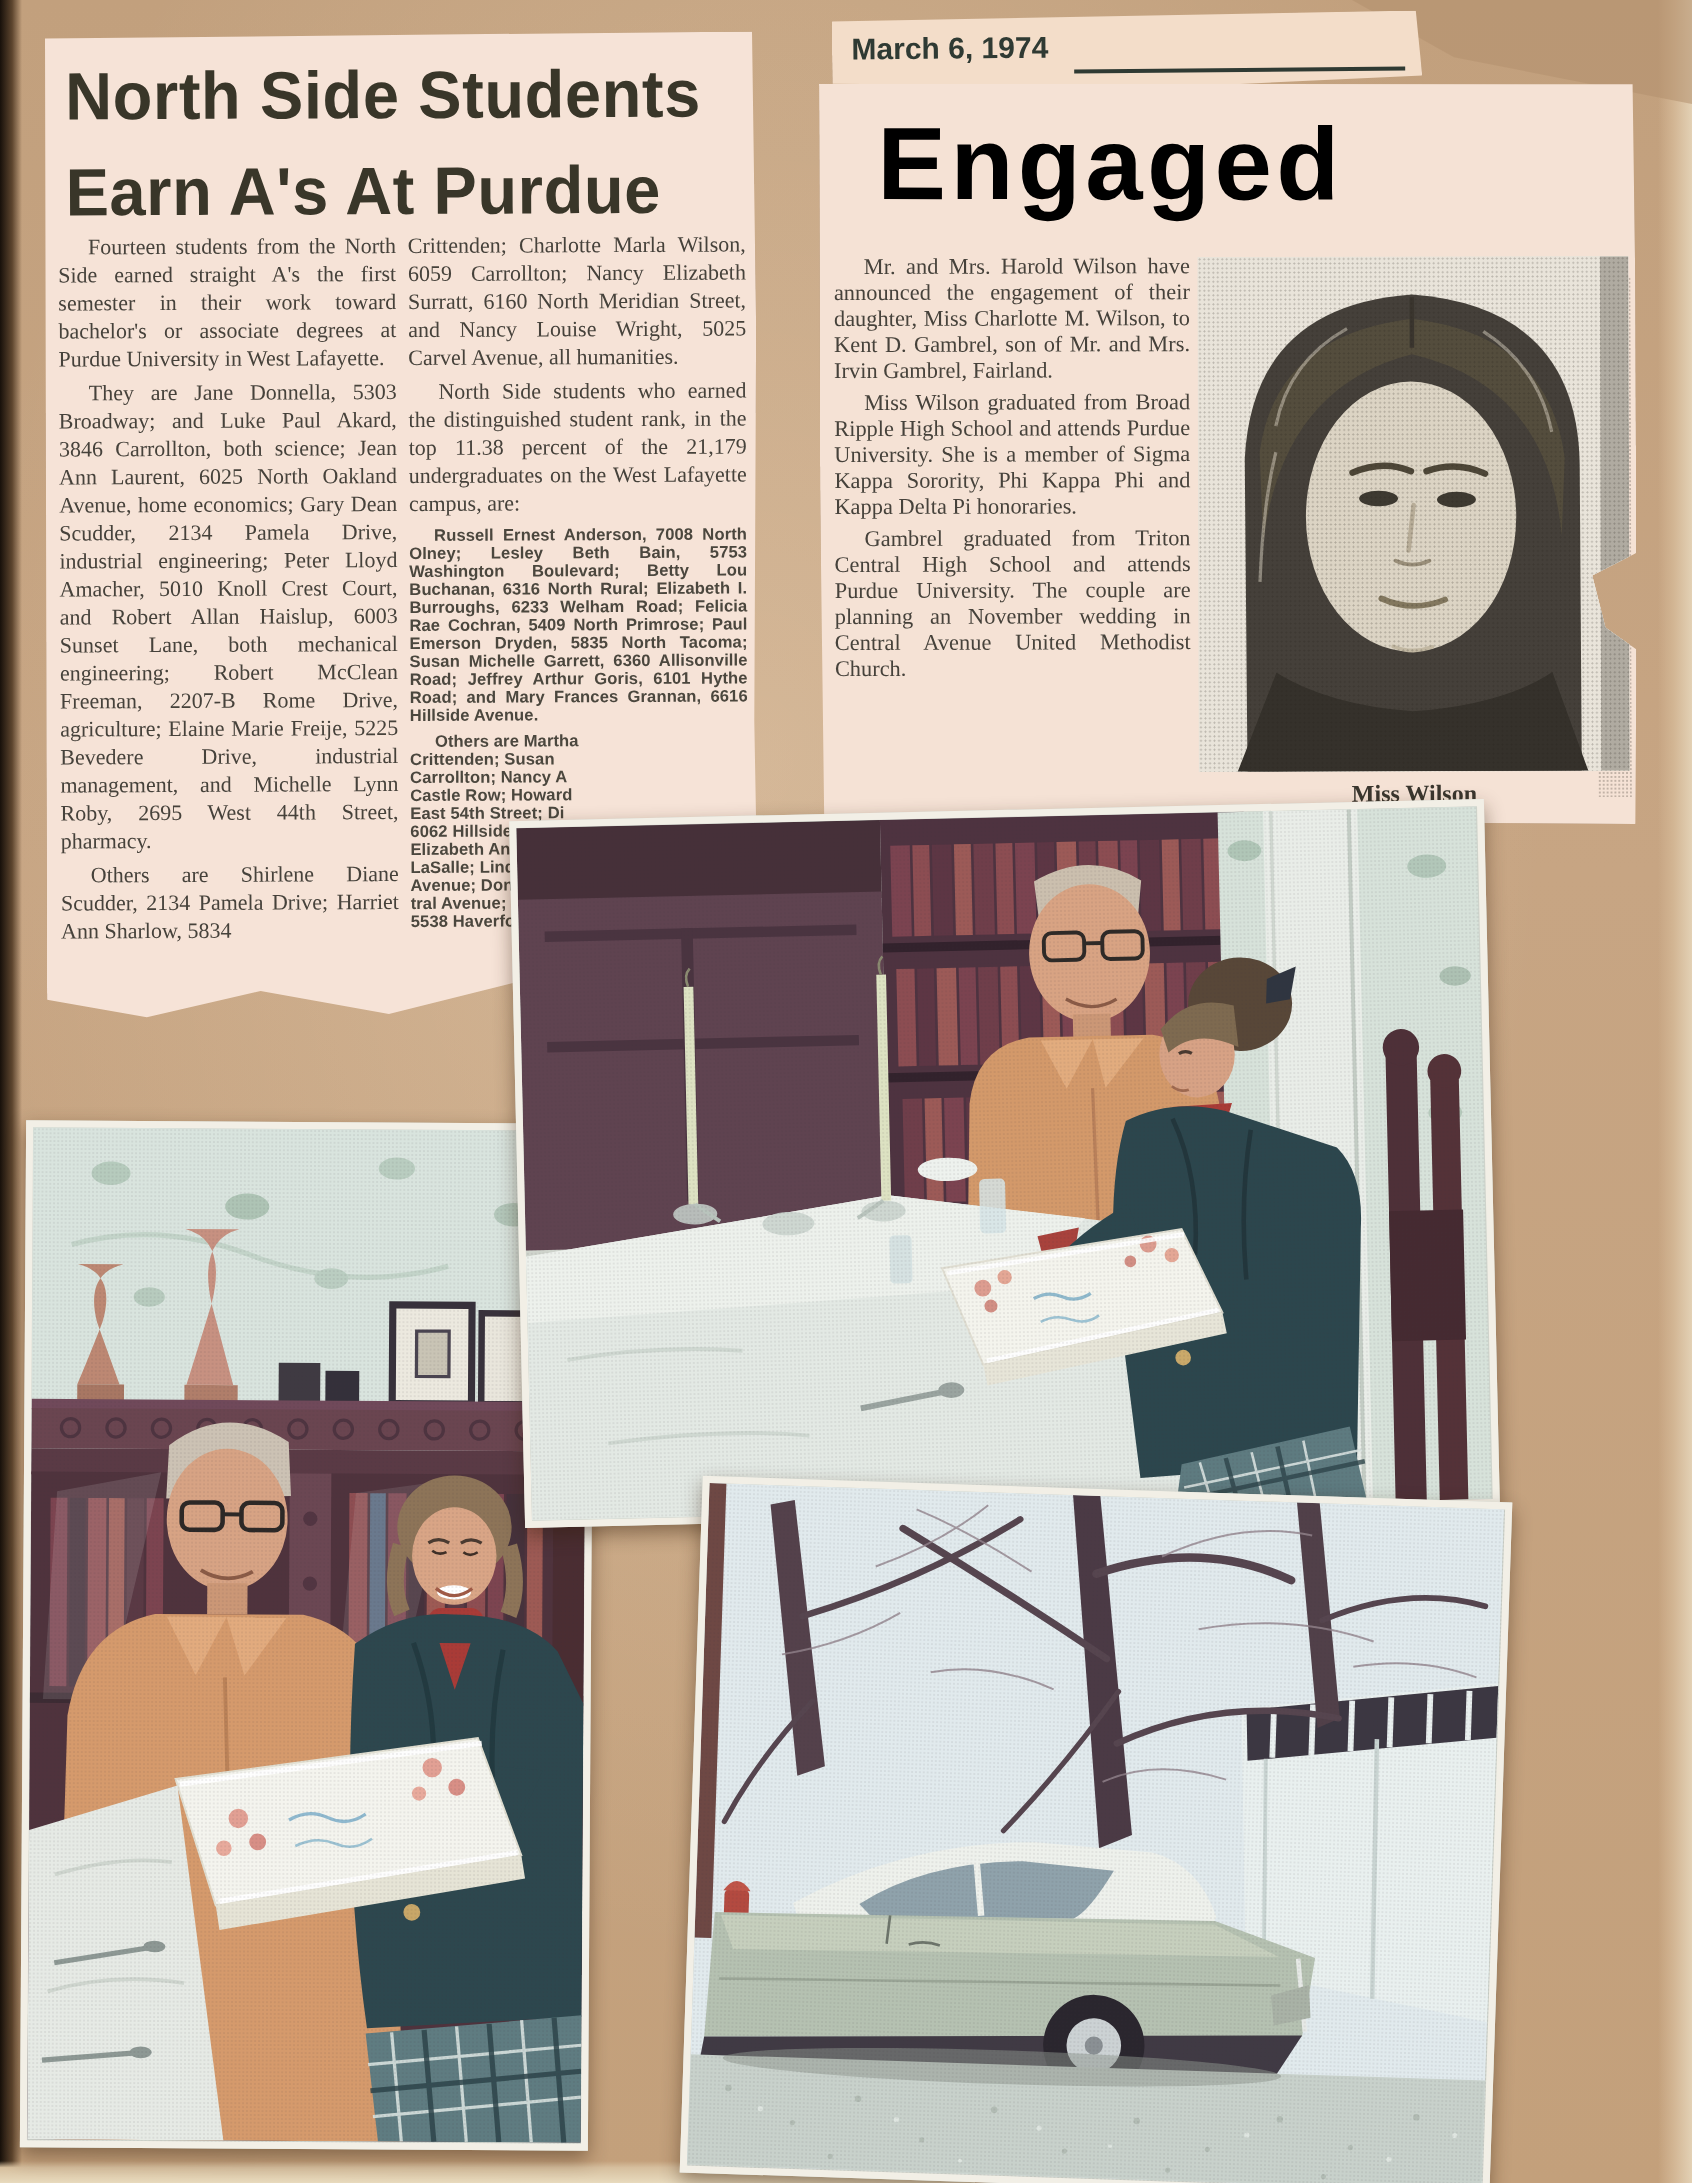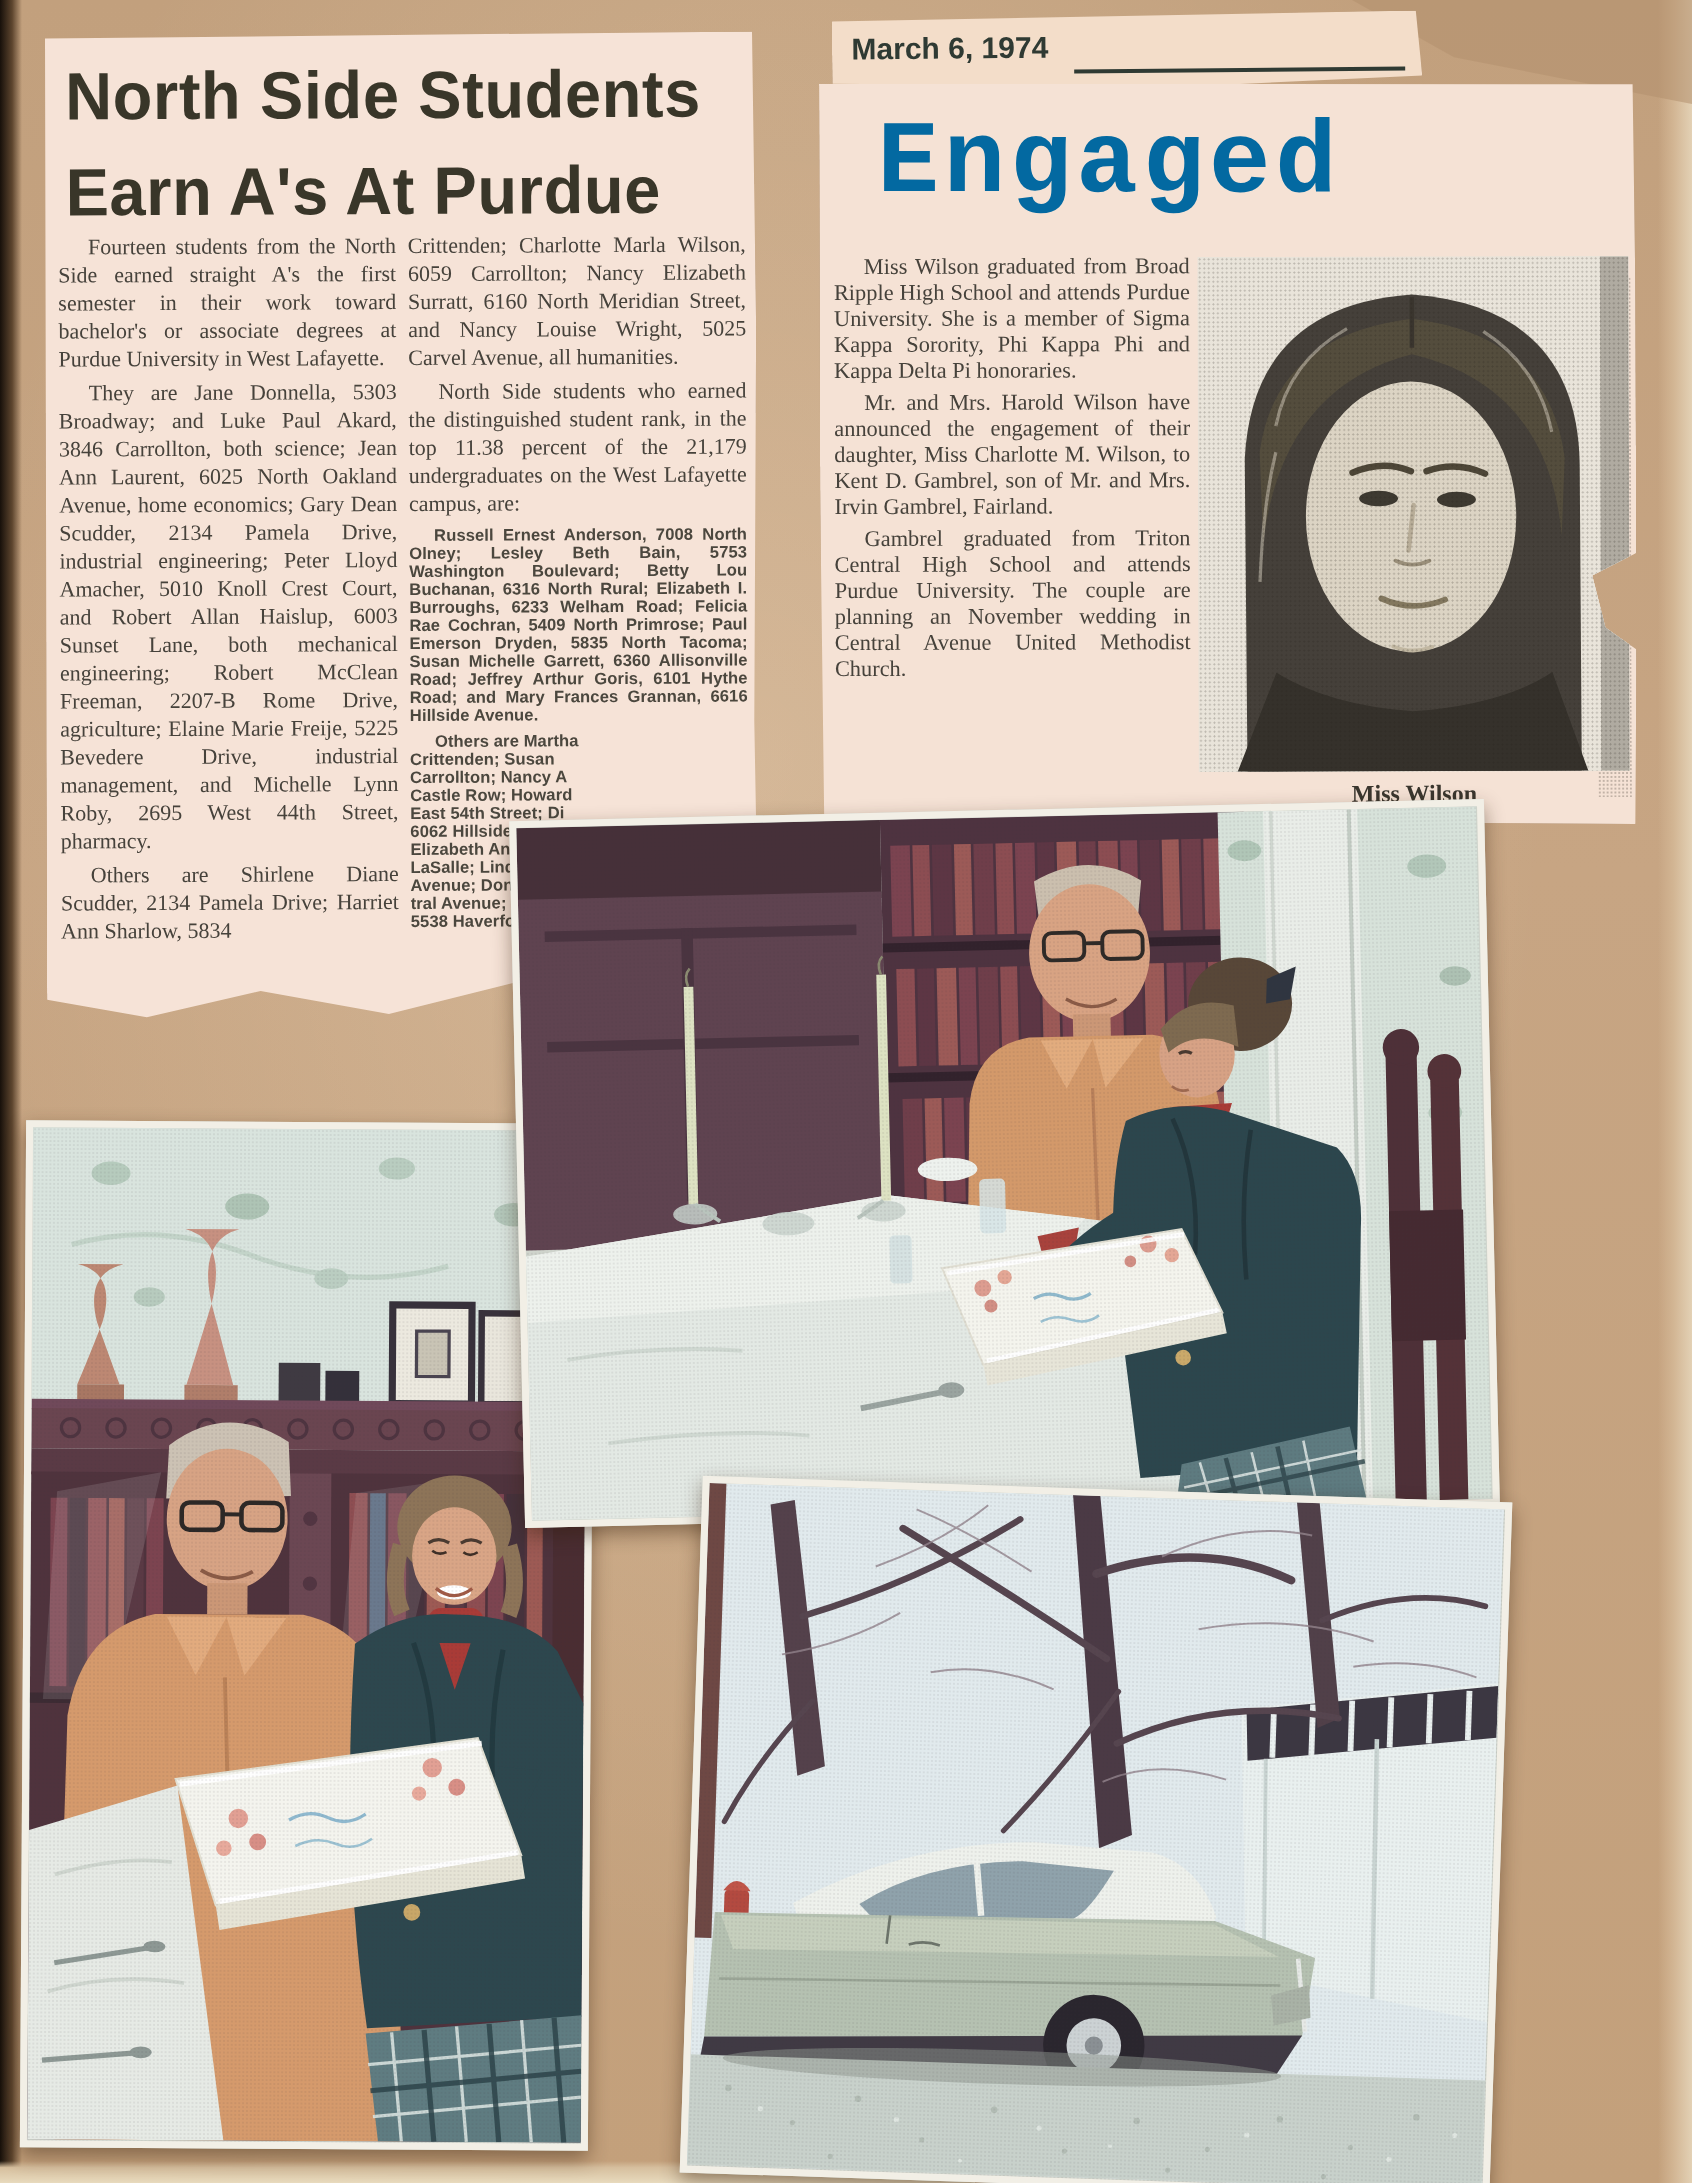--- a/index.html
+++ b/index.html
@@ -29,22 +29,22 @@
   .fineprint{font-family:"Liberation Sans",sans-serif;font-weight:700;
     font-size:16.6px;line-height:18px;text-align:justify;color:#4b473e;letter-spacing:0.1px;}
   .fineprint p{margin:0;text-indent:25px;}
   .fp-line{white-space:nowrap;overflow:hidden;}
   .fp-line.indent{text-indent:25px;}
 
   .c1-headline{font-family:"Liberation Sans",sans-serif;font-weight:700;
     font-size:67px;line-height:96px;color:#393629;letter-spacing:0.6px;
     transform:scaleX(.97);transform-origin:left top;white-space:nowrap;}
 
-  .engaged-head{font-family:Liberation Mono, monospace;font-weight:700;
-    font-size:103px;color:#0369a1;letter-spacing:4.5px;white-space:nowrap;
+  .engaged-head{font-family:Liberation Sans, sans-serif;font-weight:700;
+    font-size:103px;color:#000000;letter-spacing:4.5px;white-space:nowrap;
     transform:rotate(.25deg);}
   .date-text{font-family:"Liberation Sans",sans-serif;font-weight:700;
     font-size:30px;color:#2f3a33;white-space:nowrap;}
   .caption{font-weight:700;font-size:24px;color:#3a362e;text-align:center;}
 
   
   .photo{border:7.1px solid #f2efe6;box-sizing:border-box;background:#cfd4cc;
     box-shadow:0 7.8px 19.5px rgba(50,28,10,.45);}
   .photo svg{display:block;}
   .dots{position:absolute;inset:0;pointer-events:none;
@@ -102,22 +102,22 @@
 <div class="abs clip" style="left:832px;top:13px;width:590px;height:74px;background:#f3ddc9;transform:rotate(-.5deg);z-index:11;
             clip-path:polygon(0 8%,99% 0,100% 88%,60% 100%,0 92%);">
   <div class="abs date-text" style="left:19.5px;top:17px;">March 6, 1974</div>
   <div class="abs" style="left:242px;right:17px;top:56px;height:3.9px;background:#2f3a33;"></div>
 </div>
 
 <div class="abs clip" style="left:820px;top:83px;width:816px;height:742px;background:#f5e2d5;transform:rotate(-.15deg);z-index:12;
             clip-path:polygon(0 0,99.7% .3%,100% 30%,100% 63.5%,94.6% 66.5%,96.2% 73.5%,100% 76.5%,99.8% 100%,55% 99.6%,.4% 99.2%,0 55%);">
   <div class="abs engaged-head" style="left:58px;top:22px;">Engaged</div>
   <div class="abs serif-body" style="left:14.3px;top:170px;width:356px;font-size:22.4px;line-height:26px;">
+    <p>Mr. and Mrs. Harold Wilson have announced the engagement of their daughter, Miss Charlotte M. Wilson, to Kent D. Gambrel, son of Mr. and Mrs. Irvin Gambrel, Fairland.</p>
     <p>Miss Wilson graduated from Broad Ripple High School and attends Purdue University. She is a member of Sigma Kappa Sorority, Phi Kappa Phi and Kappa Delta Pi honoraries.</p>
-    <p>Mr. and Mrs. Harold Wilson have announced the engagement of their daughter, Miss Charlotte M. Wilson, to Kent D. Gambrel, son of Mr. and Mrs. Irvin Gambrel, Fairland.</p>
     <p>Gambrel graduated from Triton Central High School and attends Purdue University. The couple are planning an November wedding in Central Avenue United Methodist Church.</p>
   </div>
 
   <div class="abs ht-strip" style="left:777px;top:195px;width:34px;height:520px;"></div>
 
   <div class="abs" style="left:378px;top:174px;width:431px;height:515px;background:#e9e4da;overflow:hidden;">
     <svg width="431" height="515" viewBox="0 0 664 792">
       <rect x="0" y="0" width="664" height="792" fill="#e9e4da"></rect>
       <rect x="620" y="0" width="44" height="792" fill="#6a655c" opacity=".45"></rect>
       <g>

